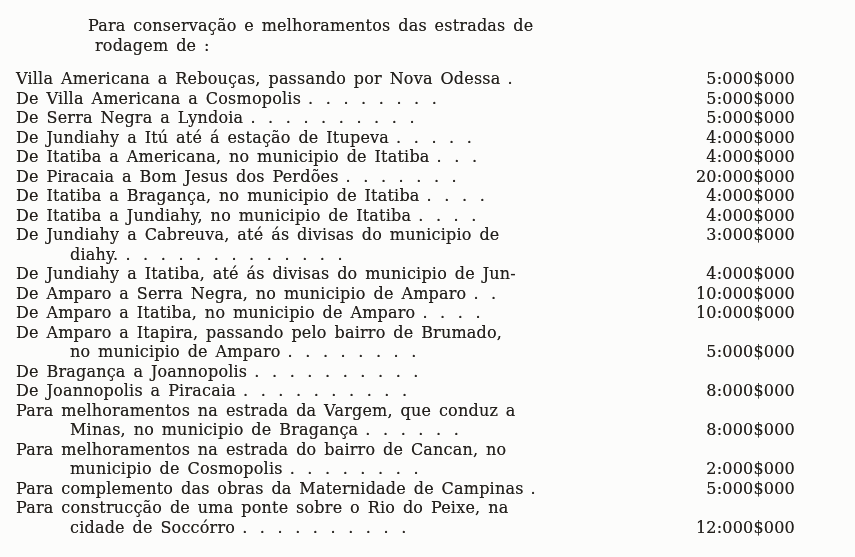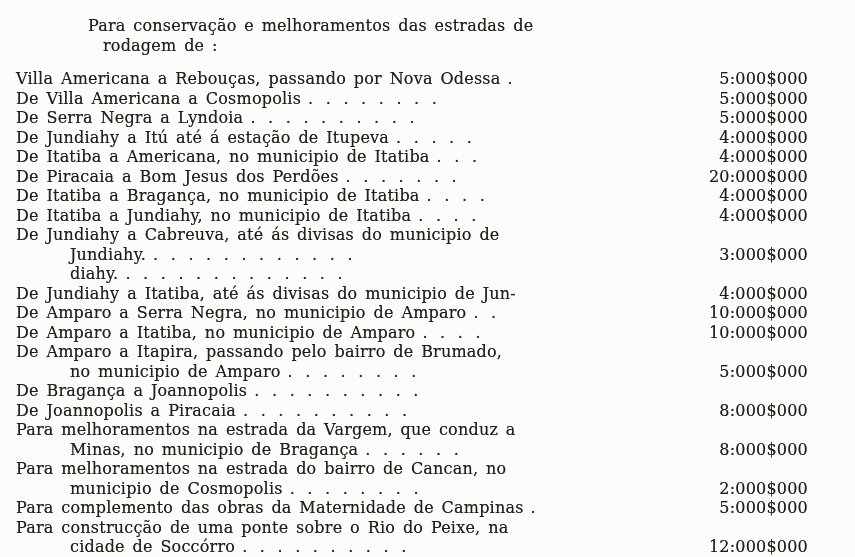--- a/index.html
+++ b/index.html
@@ -3,30 +3,30 @@
 <meta charset="utf-8">
 <style>
   html,body{margin:0;padding:0;}
   body{
     width:855px;height:557px;overflow:hidden;
     background:#fcfcfb;
   }
   .page{
     box-sizing:border-box;
     width:855px;height:557px;
-    padding:16px 47px 0 16px;
+    padding:16px 60px 0 16px;
     font-family:"DejaVu Serif", serif;
     font-size:16px;line-height:19.5px;
     color:#221f1b;
     letter-spacing:.2px;word-spacing:2.5px;
     text-shadow:0 0 .5px rgba(34,30,26,.6);
     border-radius:31px;
   }
   .heading{margin-left:72px;margin-bottom:14px;}
-  .heading .h2{margin-left:15px;}
+  .heading .h2{margin-left:7px;}
   .entry{display:flex;align-items:flex-end;}
   .desc{flex:1;padding-right:18px;}
   .line{white-space:nowrap;}
   .line.cont{margin-left:54px;}
   .dots{letter-spacing:2.5px;margin-left:7px;white-space:nowrap;color:#2a2722;}
   .amount{width:105px;flex-shrink:0;text-align:right;white-space:nowrap;}
 </style>
 </head>
 <body>
 
@@ -80,21 +80,20 @@
       </div>
       <div class="entry">
         <div class="desc">
           <div class="line"><span class="t">De Itatiba a Jundiahy, no municipio de Itatiba</span><span class="dots">. . . .</span></div>
         </div>
         <div class="amount">4:000$000</div>
       </div>
       <div class="entry">
         <div class="desc">
           <div class="line"><span class="t">De Jundiahy a Cabreuva, até ás divisas do municipio de</span></div>
-          <div class="line cont"><span class="t">Jundiahy.</span><span class="dots">. . . . . . . . . . . .</span></div>
         </div>
         <div class="amount">3:000$000</div>
       </div>
       <div class="entry">
         <div class="desc">
           <div class="line cont"><span class="t">diahy.</span><span class="dots">. . . . . . . . . . . . .</span></div>
           <div class="line"><span class="t">De Jundiahy a Itatiba, até ás divisas do municipio de Jun-</span></div>
         </div>
         <div class="amount">4:000$000</div>
       </div>

